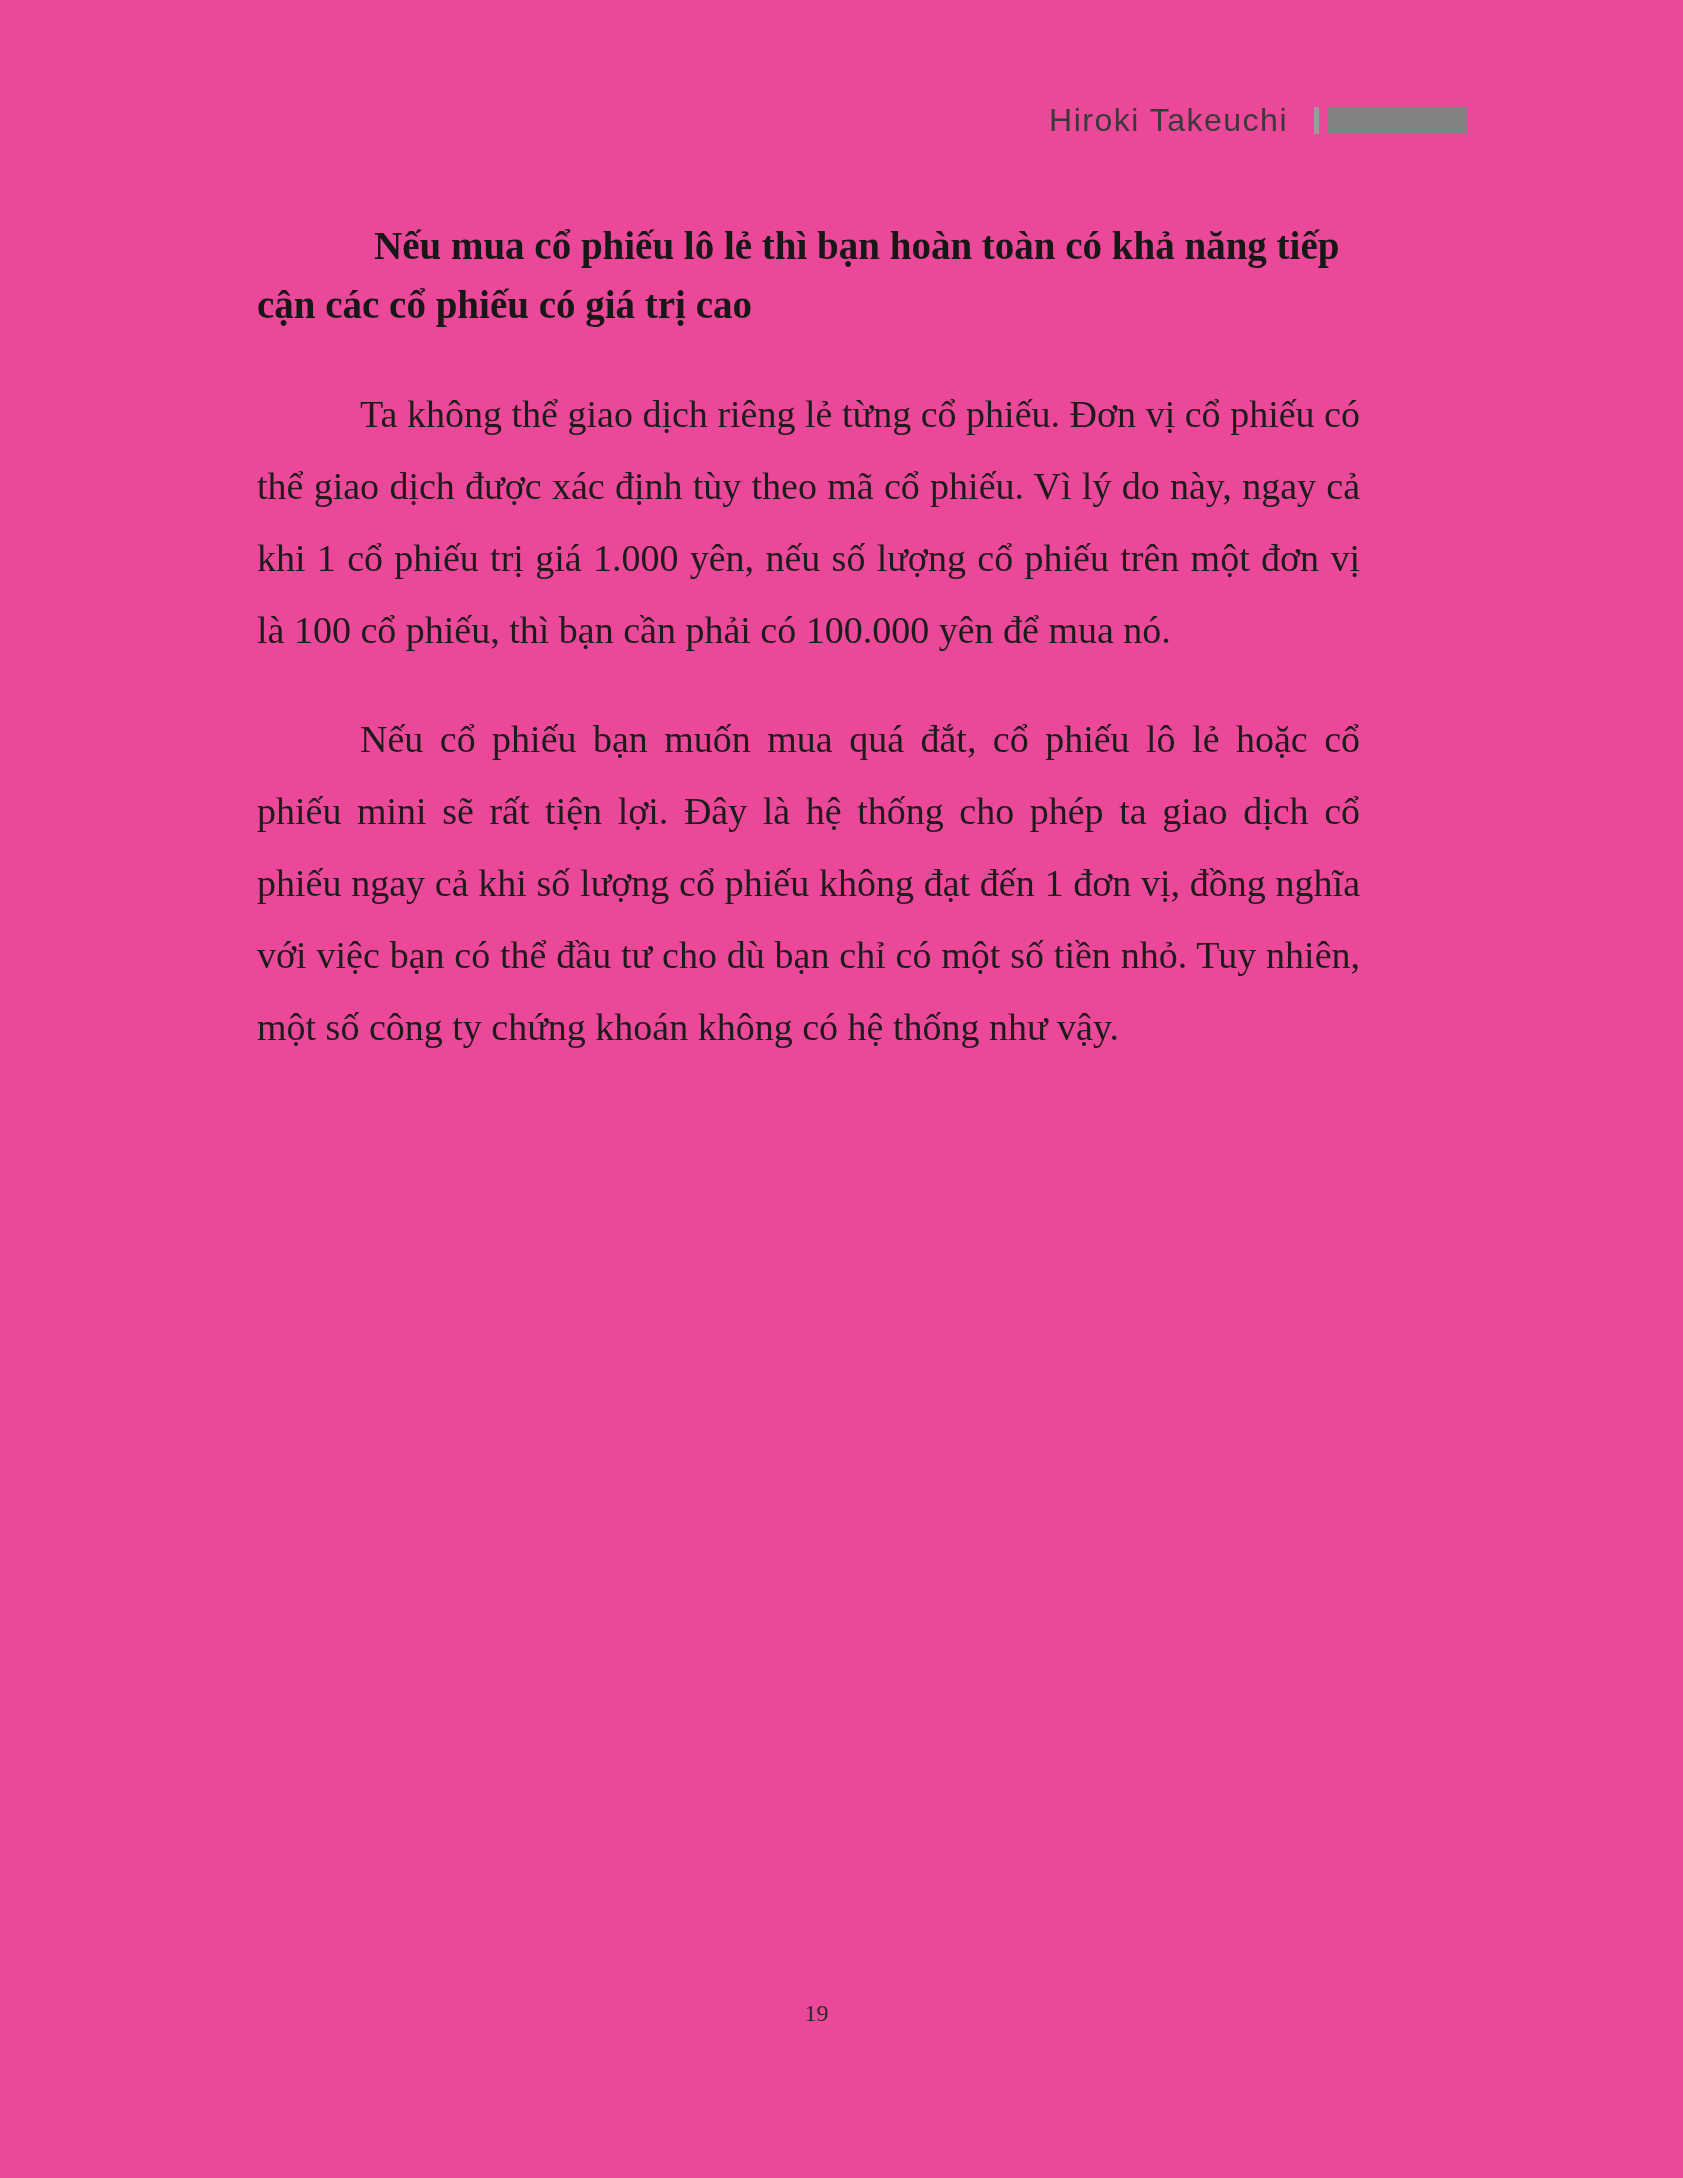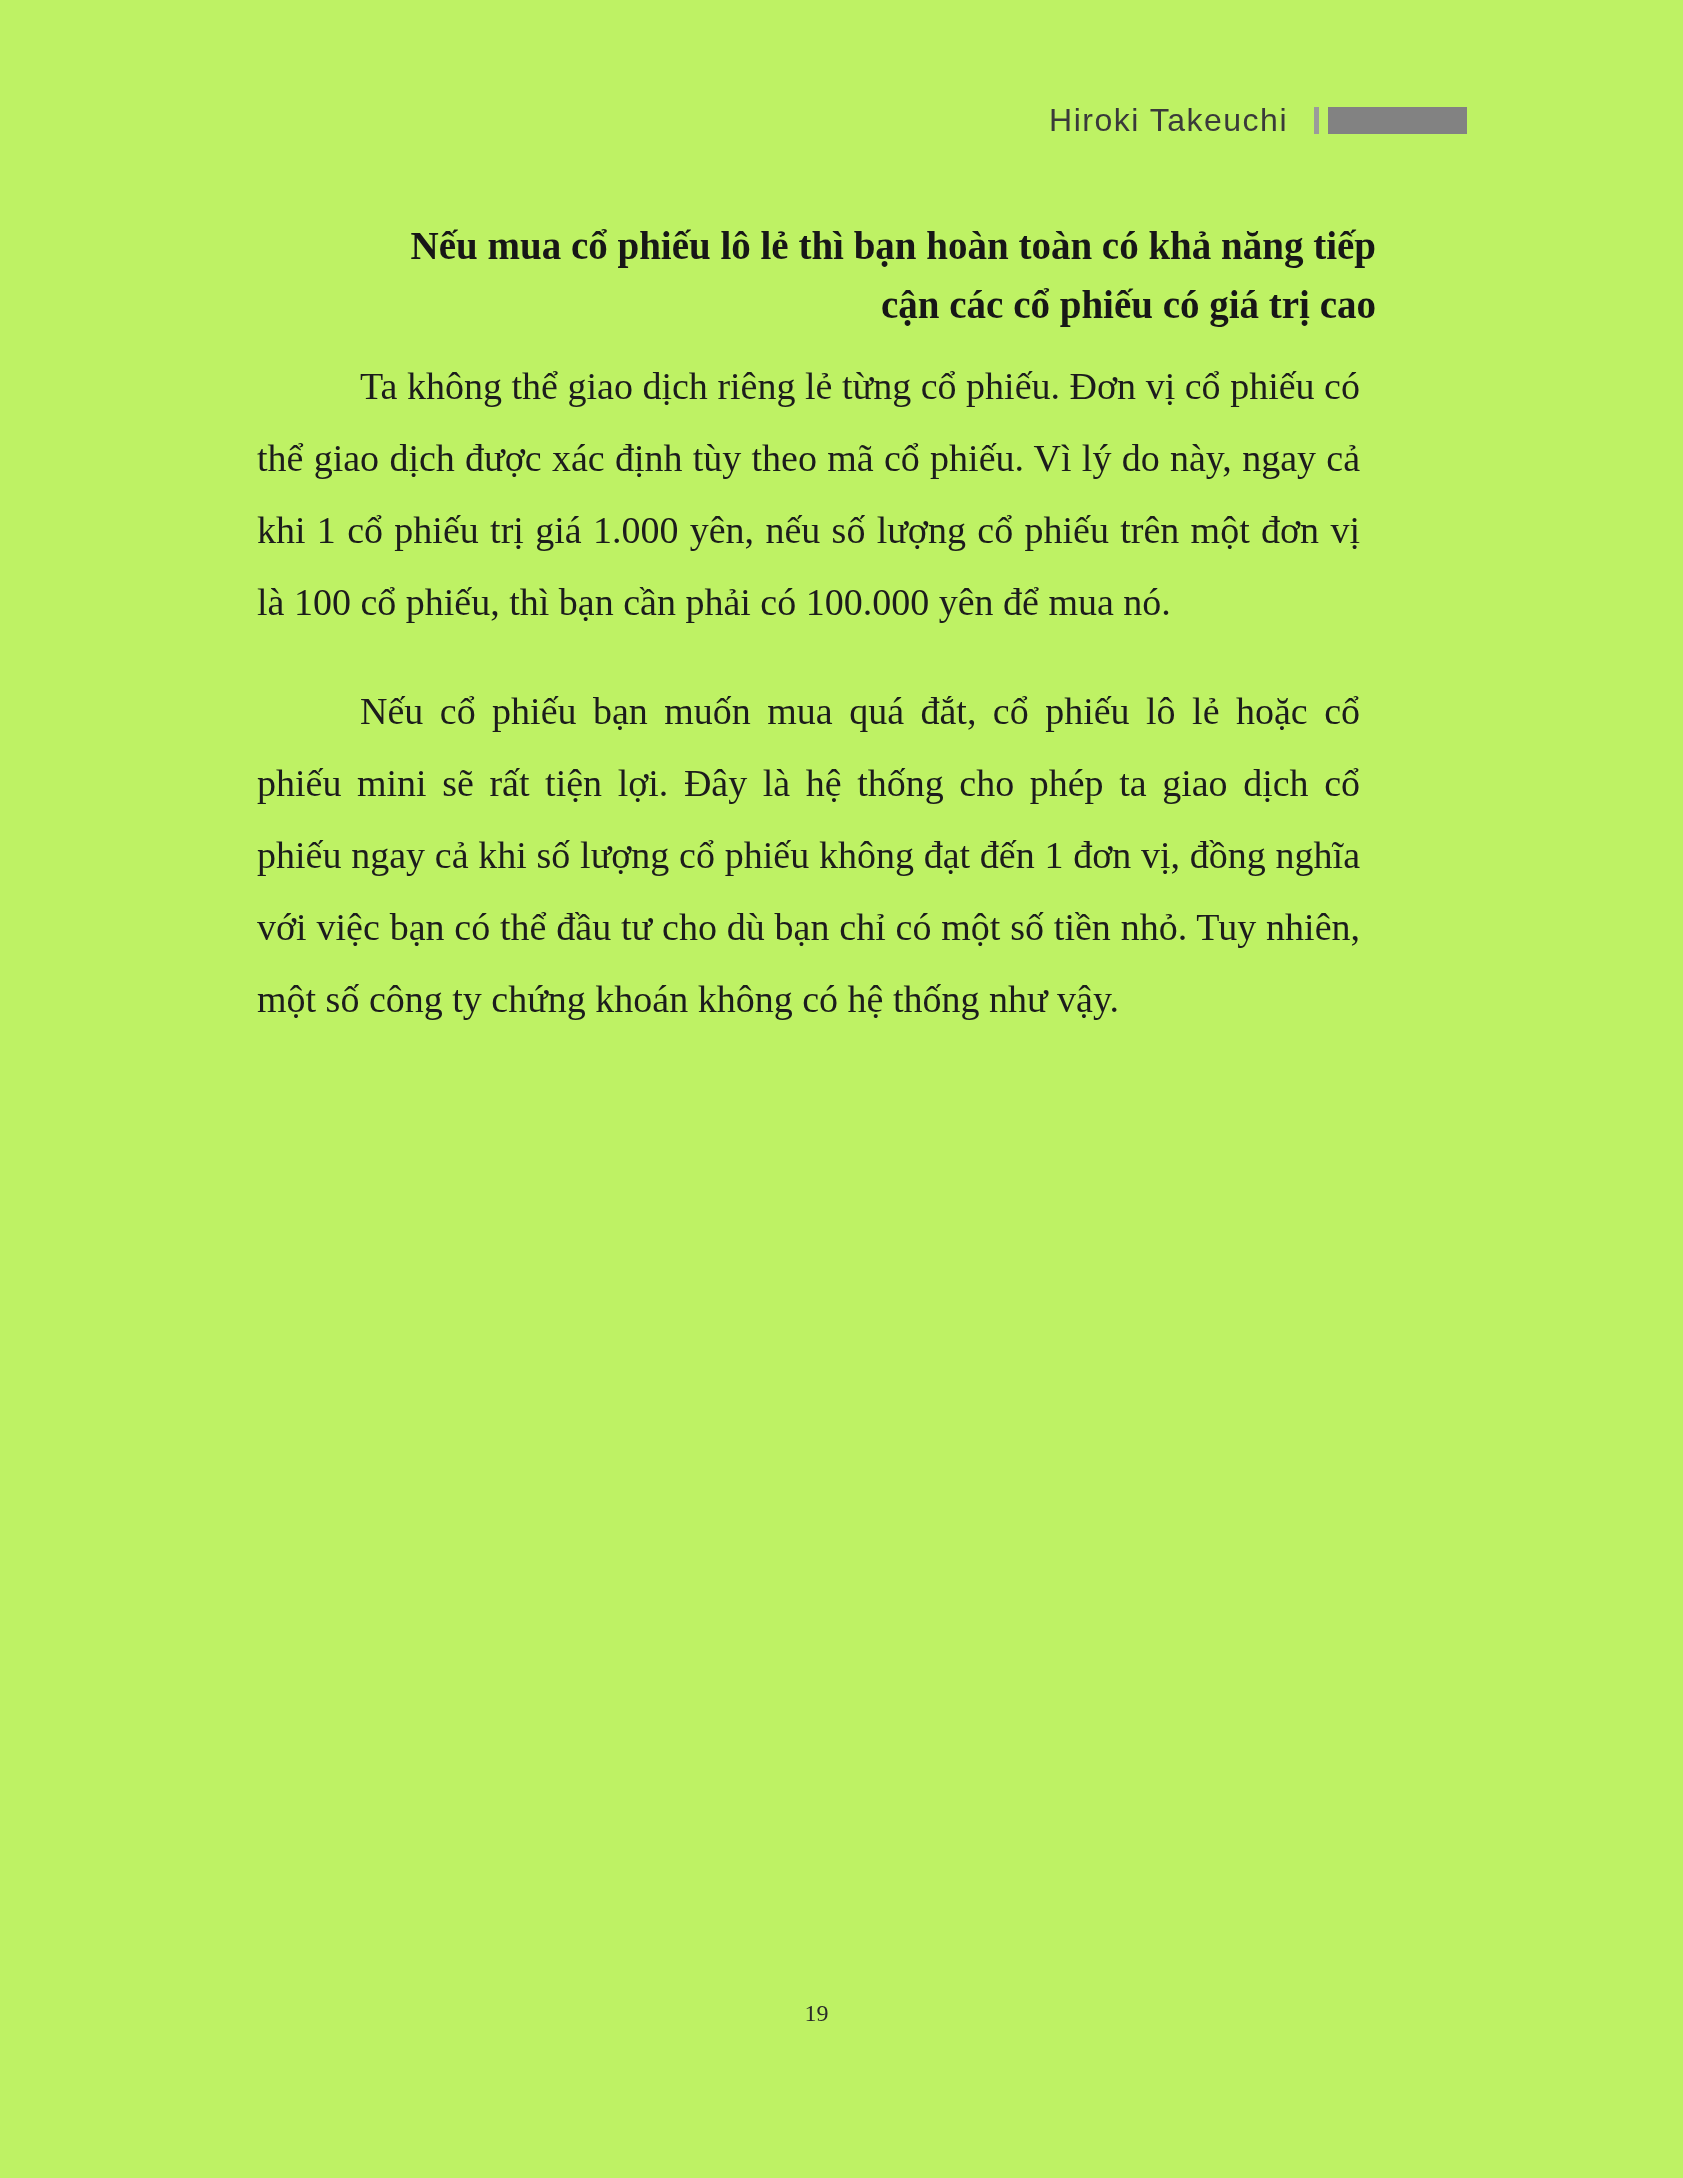--- a/index.html
+++ b/index.html
@@ -4,21 +4,21 @@
 <style>
   html, body {
     margin: 0;
     padding: 0;
     background: #e8e8e8;
   }
   .page {
     position: relative;
     width: 1683px;
     height: 2178px;
-    background: #bef264;
+    background: #ec4899;
     font-family: "Liberation Serif", "DejaVu Serif", serif;
     color: #1c1c1c;
     overflow: hidden;
   }
   .header {
     position: absolute;
     top: 102px;
     left: 0;
     right: 216px;
     display: flex;
@@ -47,22 +47,22 @@
     position: absolute;
     left: 257px;
     top: 216px;
     width: 1119px;
   }
   .heading {
     font-size: 39px;
     font-weight: bold;
     line-height: 59px;
     text-indent: 117px;
-    text-align: right;
-    margin: 0 0 16px 0;
+    text-align: left;
+    margin: 0 0 44px 0;
     color: #171717;
   }
   .body-para {
     font-size: 38px;
     line-height: 72px;
     text-align: justify;
     text-indent: 103px;
     margin: 0 16px 37px 0;
     color: #1c1c1c;
   }

